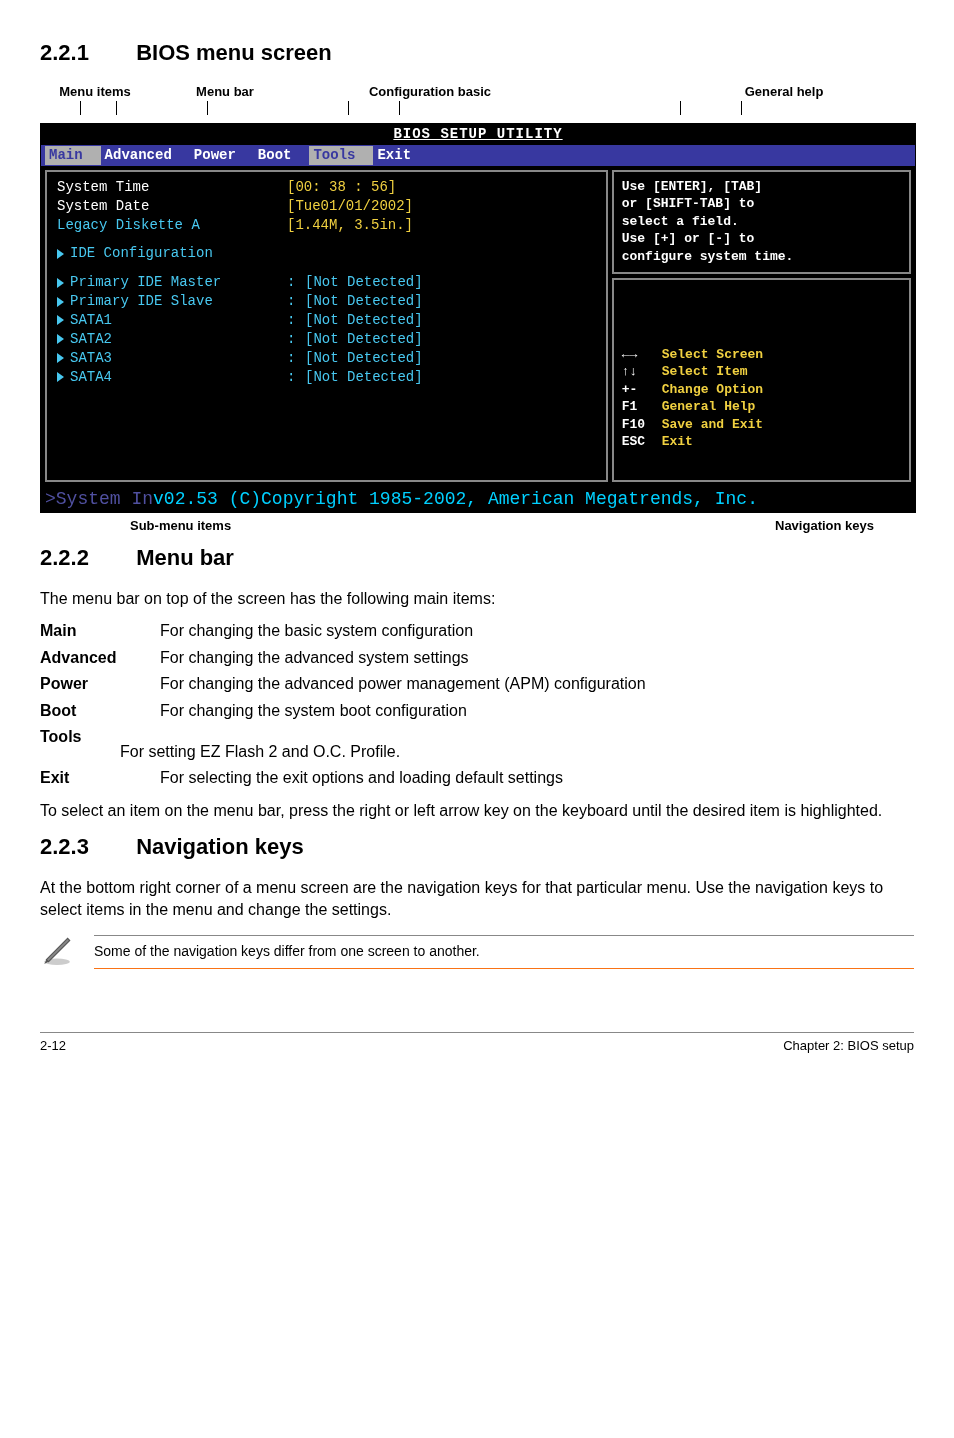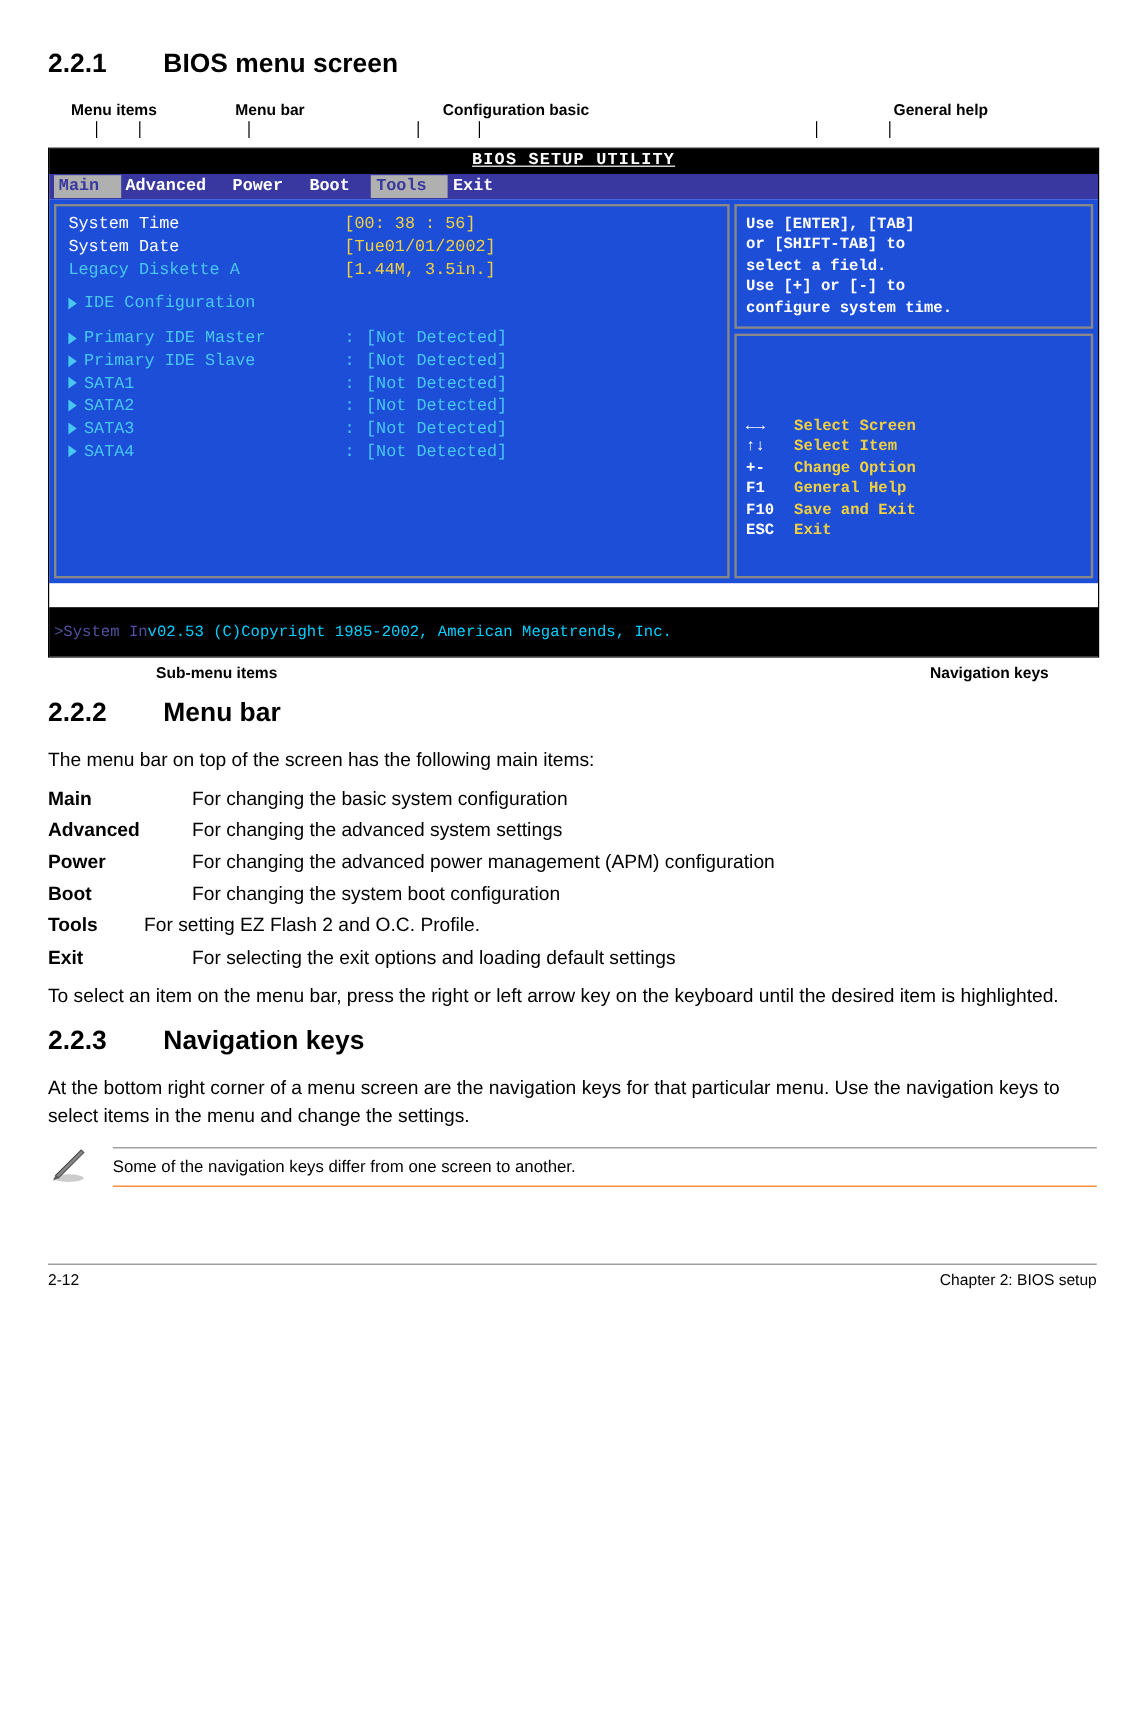--- a/index.html
+++ b/index.html
@@ -59,21 +59,21 @@
   .mb-item {
     padding:0 18px 0 4px;
     font-weight:bold;
   }
   .mb-item.selected {
     background:#b0b0b0;
     color:#3838a0;
   }
   .bios-body {
     display:flex;
-    background:#1d4ed8;
+    background:#000000;
     justify-content:center;
   }
   .bios-left {
     flex: 1.8;
     border:2px solid #888;
     margin:4px;
     padding:6px 10px 12px;
     color:#48c8f0;
     min-height: 290px;
     position:relative;
@@ -114,24 +114,23 @@
     font-size:13px;
     flex:1;
     position:relative;
   }
   .nav-box .nav-row { display:flex; }
   .nav-box .nav-key { color:#fff; width:40px; font-weight:bold;}
   .nav-box .nav-desc { color:#f0d040; font-weight:bold;}
   .bios-footer {
     background:#000;
     color:#fff;
-    font-size:13px;
-    padding:12px 4px;
+    font-size:18px;
+    padding:1px 4px;
     font-family:"Courier New",monospace;
-    margin-top:20px;
   }
   .bios-footer .ghost { color:#5050a0; }
   .sub-labels {
     display:flex;
     font-size:13px;
     font-weight:bold;
     margin-top:4px;
   }
   .sub-labels .left { margin-left:90px;}
   .sub-labels .right { margin-left:auto; margin-right:40px;}
@@ -313,21 +312,21 @@
   <div class="def-row">
       <div class="term">Power</div>
       <div class="desc">For changing the advanced power management (APM) configuration</div>
     </div>
   <div class="def-row">
       <div class="term">Boot</div>
       <div class="desc">For changing the system boot configuration</div>
     </div>
   <div class="def-row">
       <div class="term def-tools">Tools</div>
-      <div class="desc" style="margin-left:-40px;">For setting EZ Flash 2 and O.C. Profile.</div>
+      <div class="desc" style="margin-left:-40px;margin-top:15px;">For setting EZ Flash 2 and O.C. Profile.</div>
     </div>
   <div class="def-row">
       <div class="term">Exit</div>
       <div class="desc">For selecting the exit options and loading default settings</div>
     </div>
   <p>To select an item on the menu bar, press the right or left arrow key on the keyboard until the desired item is highlighted.</p>
 </div>
 
 <h2 class="section-heading">
   <span class="num">2.2.3</span>

